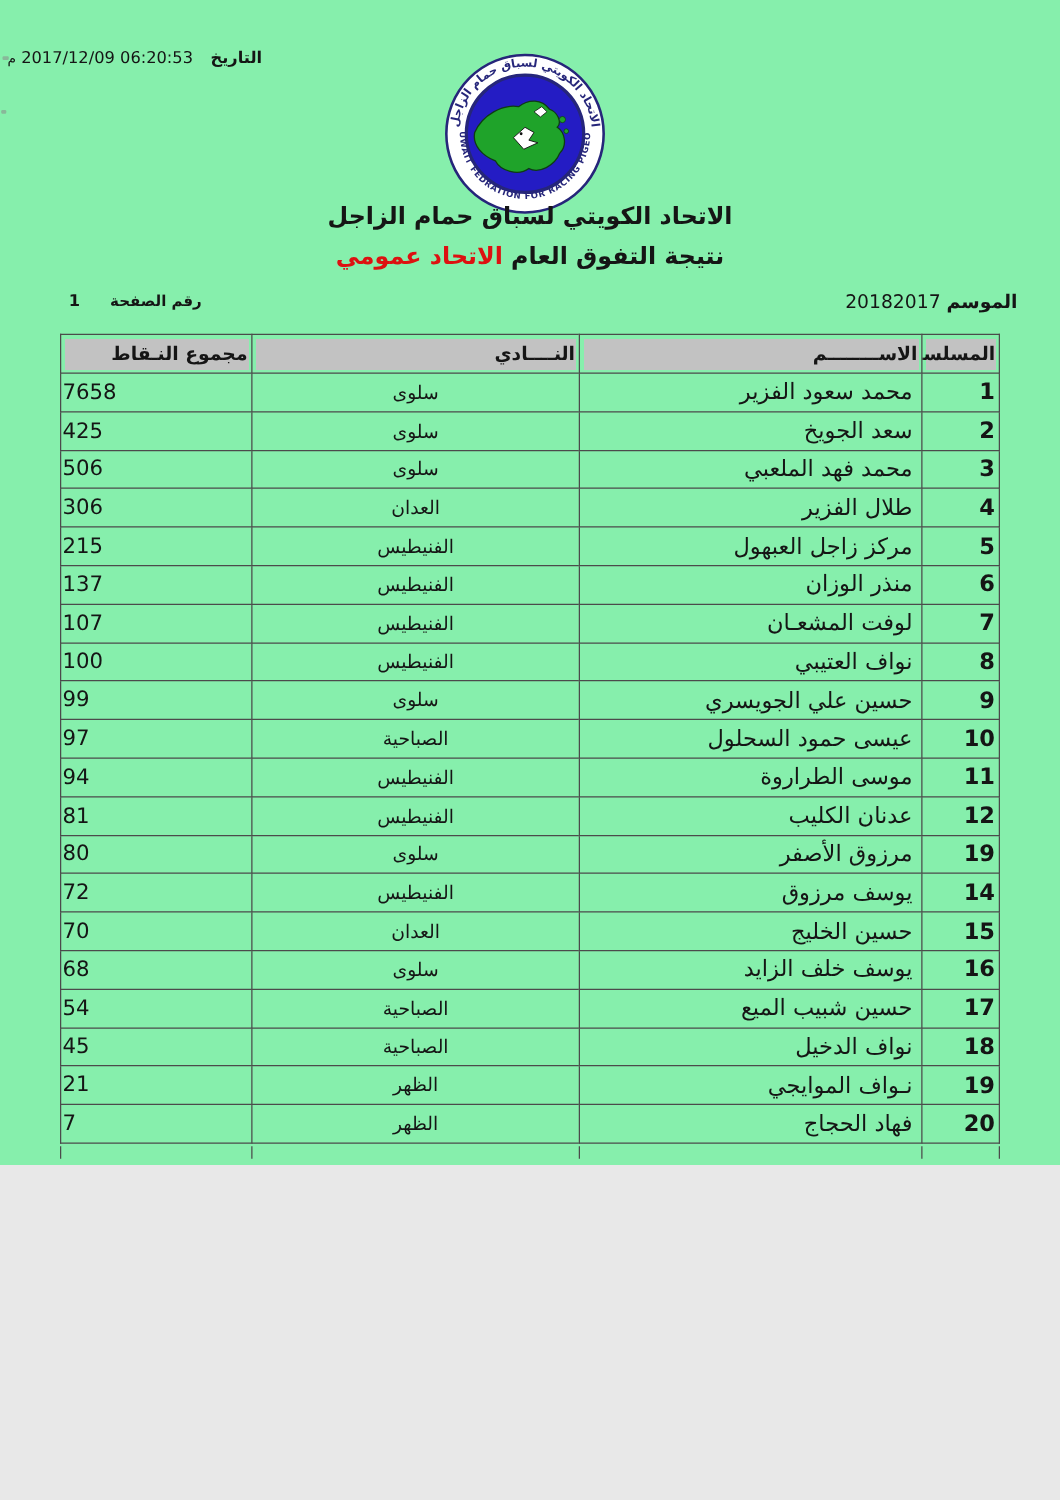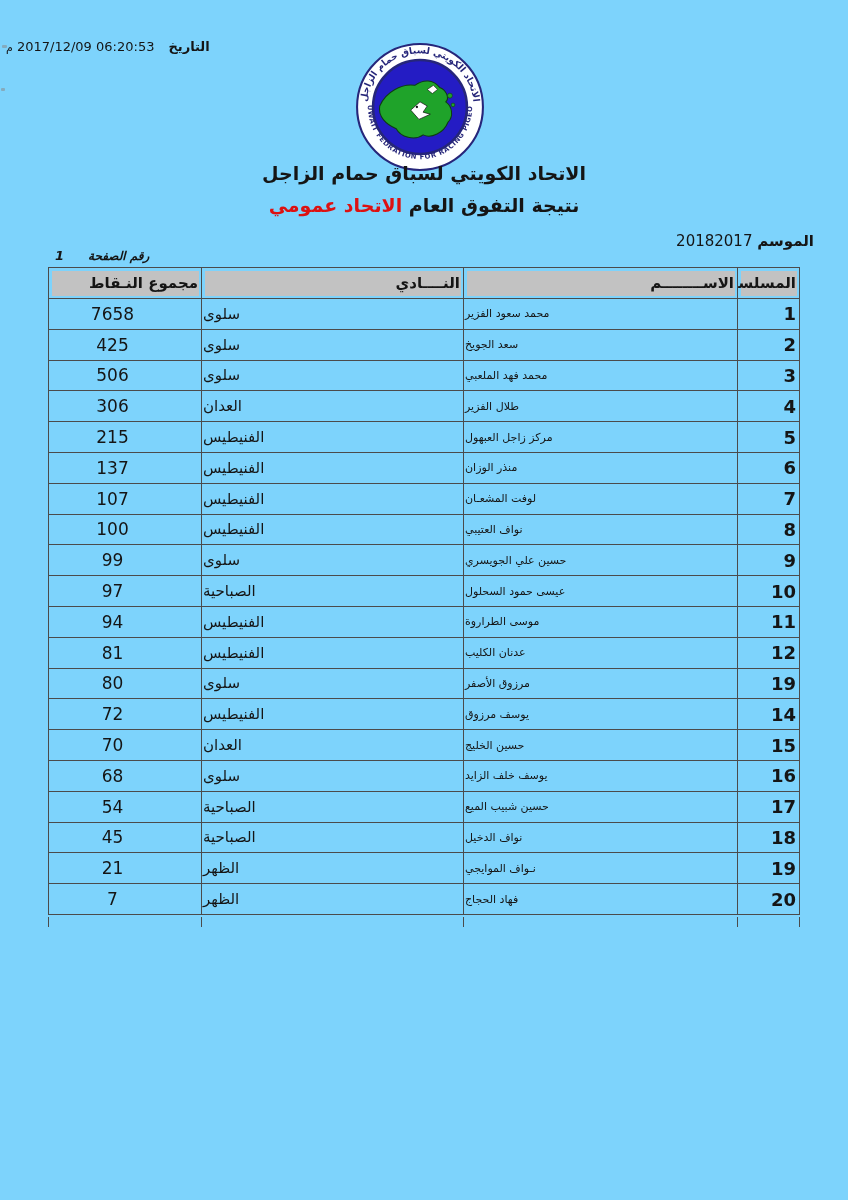--- a/index.html
+++ b/index.html
@@ -1,18 +1,18 @@
 <!DOCTYPE html>
 <html lang="ar"><head>
 <meta charset="utf-8">
 <style>
   html,body { margin:0; padding:0; background:#e8e8e8; }
   .page {
-    position:relative; width:848px; height:1200px; margin:0 auto;
-    background:#7dd3fc; overflow:hidden;
+    position:relative; width:848px; height:932px; margin:0 auto;
+    background:#86efac; overflow:hidden;
     font-family:"DejaVu Sans", sans-serif; color:#151515;
   }
   
   .date-line { position:absolute; top:39px; left:6px; direction:rtl; font-size:13px; white-space:nowrap; }
   .date-label { font-weight:bold; font-size:13px; }
   .date-sep { display:inline-block; width:14px; }
   .num { direction:ltr; unicode-bidi:embed; }
   .meridiem { font-size:11px; }
 
   
@@ -21,38 +21,38 @@
   
   .title1 { position:absolute; top:162px; left:48px; width:752px; text-align:center;
             direction:rtl; font-size:19px; font-weight:bold; }
   .title2 { position:absolute; top:194px; left:48px; width:752px; text-align:center;
             direction:rtl; font-size:19px; font-weight:bold; }
   .title2 .red { color:#dd1111; }
 
   
   .season { position:absolute; top:232px; right:34px; direction:rtl; font-size:15px; white-space:nowrap; }
   .season-label { font-weight:bold; }
-  .pagenum { position:absolute; top:248px; left:55px; direction:rtl; font-size:12px; font-weight:bold; white-space:nowrap;font-style:italic; }
+  .pagenum { position:absolute; top:234px; left:55px; direction:rtl; font-size:12px; font-weight:bold; white-space:nowrap; }
   .pagenum-value { direction:ltr; unicode-bidi:embed; font-size:13px; margin-right:24px; }
 
   
   table.results {
     position:absolute; top:267px; left:48px; width:751px;
     border-collapse:collapse; table-layout:fixed; direction:rtl;
   }
   .results th, .results td { border:1px solid #4b4b4b; overflow:hidden; white-space:nowrap; }
   .results thead th {
     height:24px; background:#c2c2c2; background-clip:content-box; padding:3px;
     font-size:15px; font-weight:bold; text-align:right; vertical-align:middle;
   }
   .results tbody td { height:29.8px; vertical-align:middle; padding-top:0; padding-bottom:0; }
   td.col-serial { text-align:right; padding-right:3px; font-weight:bold; font-size:18px; }
-  td.col-name   { text-align:left; padding-right:7px; font-size:11px; }
-  td.col-club   { text-align:left; font-size:15px; }
-  td.col-points { text-align:center; padding-right:26px; font-size:17px; }
+  td.col-name   { text-align:right; padding-right:7px; font-size:18px; }
+  td.col-club   { text-align:center; font-size:15px; }
+  td.col-points { text-align:left; padding-right:26px; font-size:17px; }
 
   
   .stub { position:absolute; top:917px; left:48px; width:752px; height:10px; pointer-events:none; }
   .stub i { position:absolute; top:0; width:1px; height:10px; background:#4b4b4b; }
 
   
   .speck { position:absolute; background:#8a8a8a; opacity:.55; border-radius:1px; }
 </style>
 </head>
 <body>

